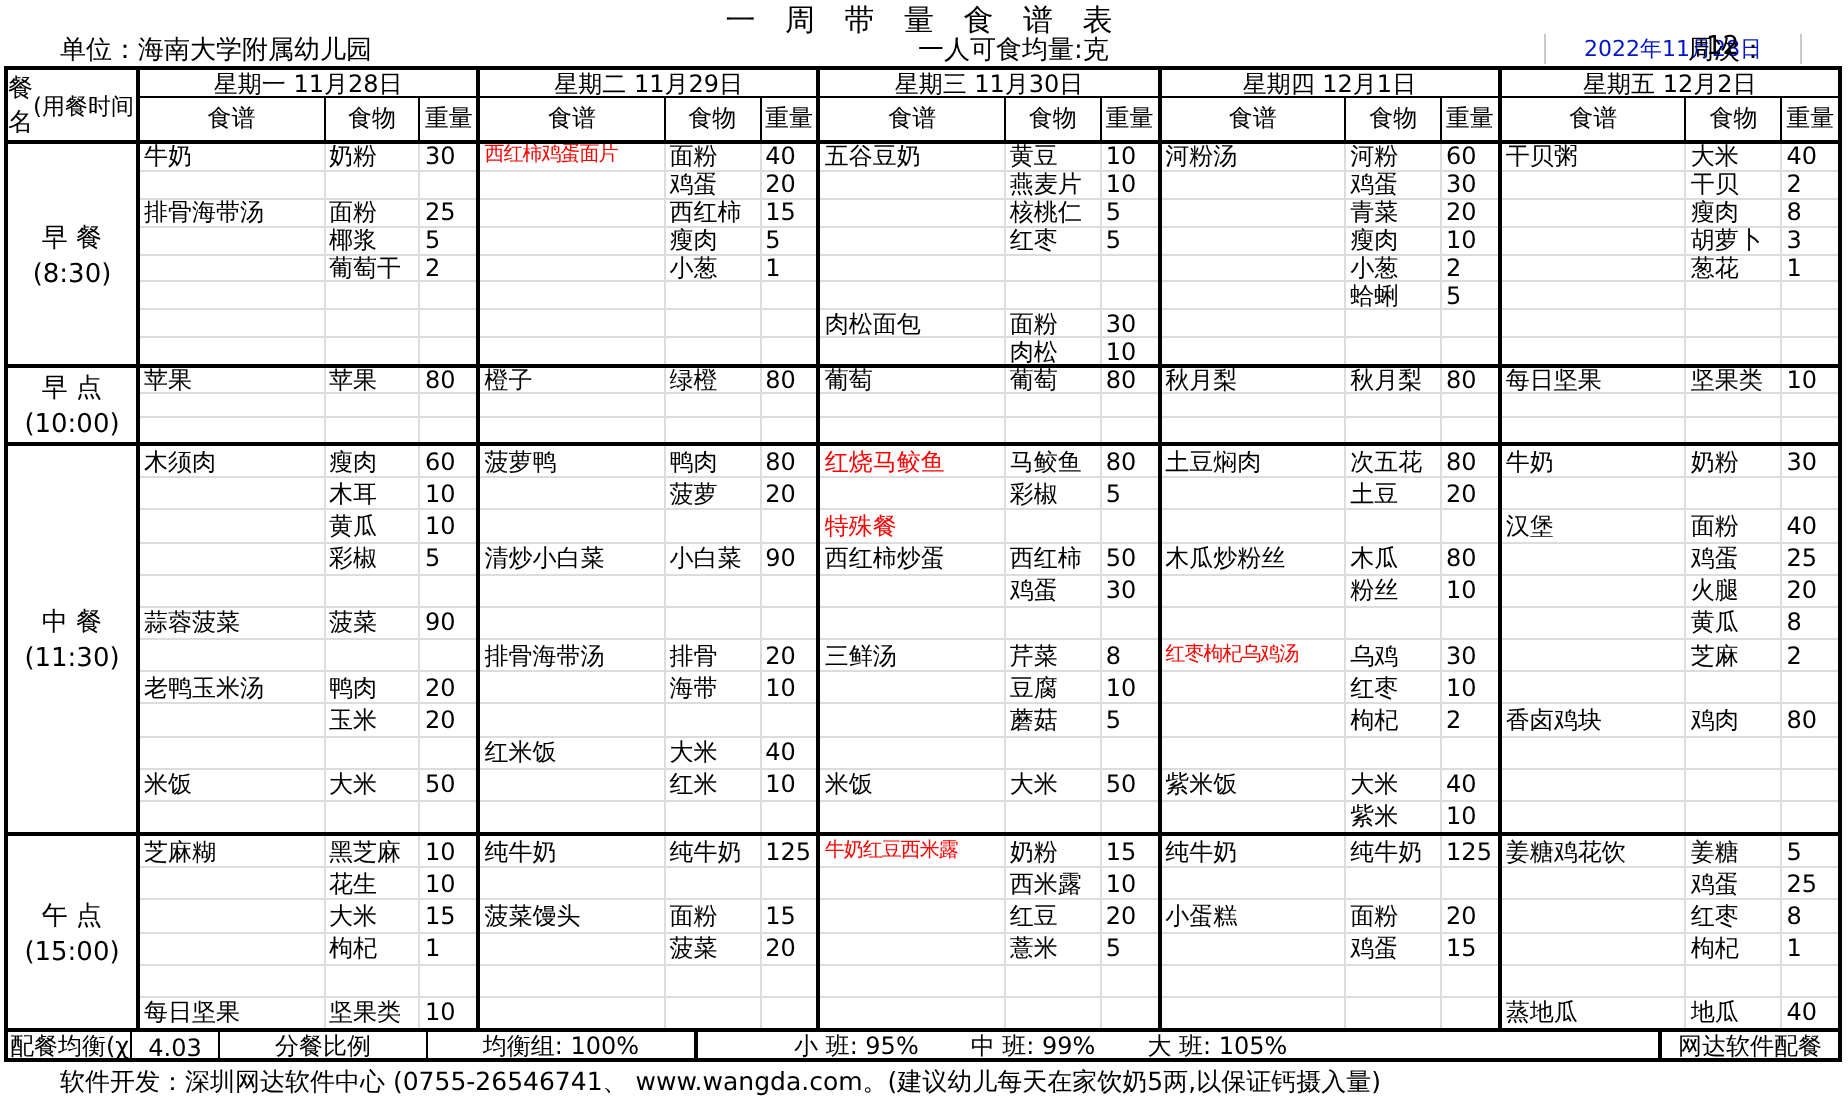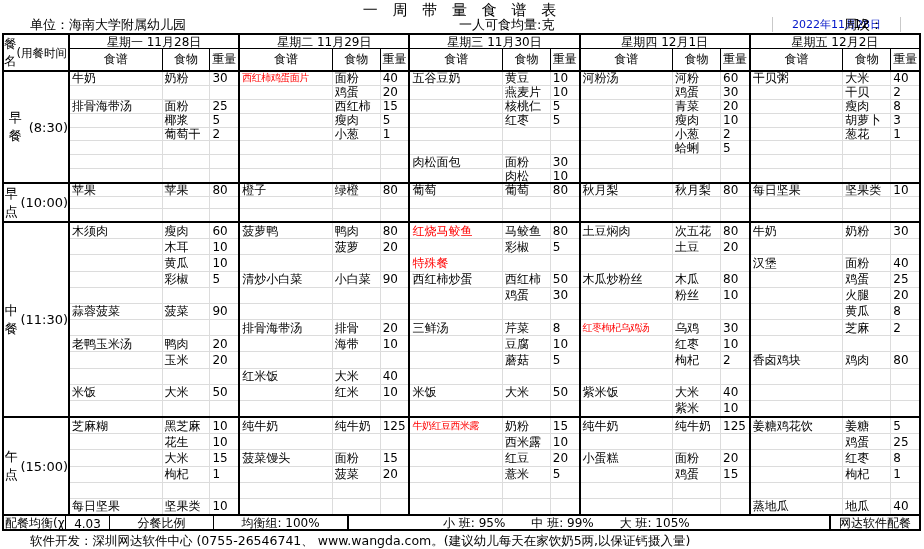--- a/index.html
+++ b/index.html
@@ -21,40 +21,40 @@
   .thead{display:flex;flex:0 0 33px}
   .corner{flex:0 0 64px;display:flex;flex-direction:row;align-items:center;justify-content:space-between;text-align:center;overflow:hidden;font-size:12.5px;padding-top:1px}
   .corner .corner2{font-size:11.5px;white-space:nowrap}
   .dg{flex:1 1 0;min-width:0;display:flex;flex-direction:column;border-left:2px solid #000}
   .dg-name{height:14px;line-height:14px;text-align:center;border-bottom:1px solid #000;white-space:nowrap;overflow:hidden;font-size:12px}
   .dg-cols{flex:1;display:flex}
   .dgc{display:flex;align-items:center;justify-content:center;border-right:1px solid #000;overflow:hidden;white-space:nowrap}
   .dgc.w1{width:55%}.dgc.w2{width:28.5%}.dgc.w3{width:16.5%;border-right:none}
 
   .section{display:flex;border-top:2px solid #000;min-height:0}
-  .meal-label{flex:0 0 64px;display:flex;flex-direction:row;align-items:center;justify-content:center;gap:2px;font-size:13px;text-align:center}
+  .meal-label{flex:0 0 64px;display:flex;flex-direction:column;align-items:center;justify-content:center;gap:2px;font-size:13px;text-align:center}
   .day-col{flex:1 1 0;min-width:0;display:flex;flex-direction:column;border-left:2px solid #000}
   .r{flex:1 1 0;display:flex;border-bottom:1px solid #dcdcdc;min-height:0}
   .day-col .r:last-child{border-bottom:none}
   .c{display:flex;align-items:center;overflow:hidden;white-space:nowrap;line-height:1;padding-left:2px}
   .c-dish{width:55%;border-right:1px solid #dcdcdc}
   .c-food{width:28.5%;border-right:1px solid #dcdcdc}
   .c-wt{width:16.5%}
   .red{color:#ff0000}
   .sm{font-size:10px;letter-spacing:-0.5px}
 
   
   .sumrow{flex:0 0 17px;border-top:2px solid #000;display:flex;align-items:stretch;font-size:12px;white-space:nowrap;overflow:hidden}
   .sumrow span{display:inline-flex;align-items:center}
   .s-balance{flex:0 0 62px;border-right:1px solid #000;overflow:hidden;padding-left:1px}
   .s-balval{flex:0 0 44px;justify-content:center;border-right:1px solid #000}
   .s-ratio{flex:0 0 104px;justify-content:center;border-right:1px solid #000}
   .s-group{flex:0 0 135px;justify-content:center;border-right:2px solid #000}
   .s-cls{margin-left:26px}
-  .s-cls.s1{margin-left:94px}
+  .s-cls.s1{margin-left:48px}
   .s-spacer{flex:1 1 auto}
   .s-badge{flex:0 0 90px;justify-content:center;border-left:2px solid #000}
 
   
   .credits{position:absolute;left:2px;top:533px;width:919px;height:16px;font-size:12.5px;font-weight:normal;white-space:nowrap;overflow:hidden}
   .credits-text{position:absolute;left:28px;top:0}
   .preparer{position:absolute;left:788px;top:16px}
 </style>
 </head>
 <body>

